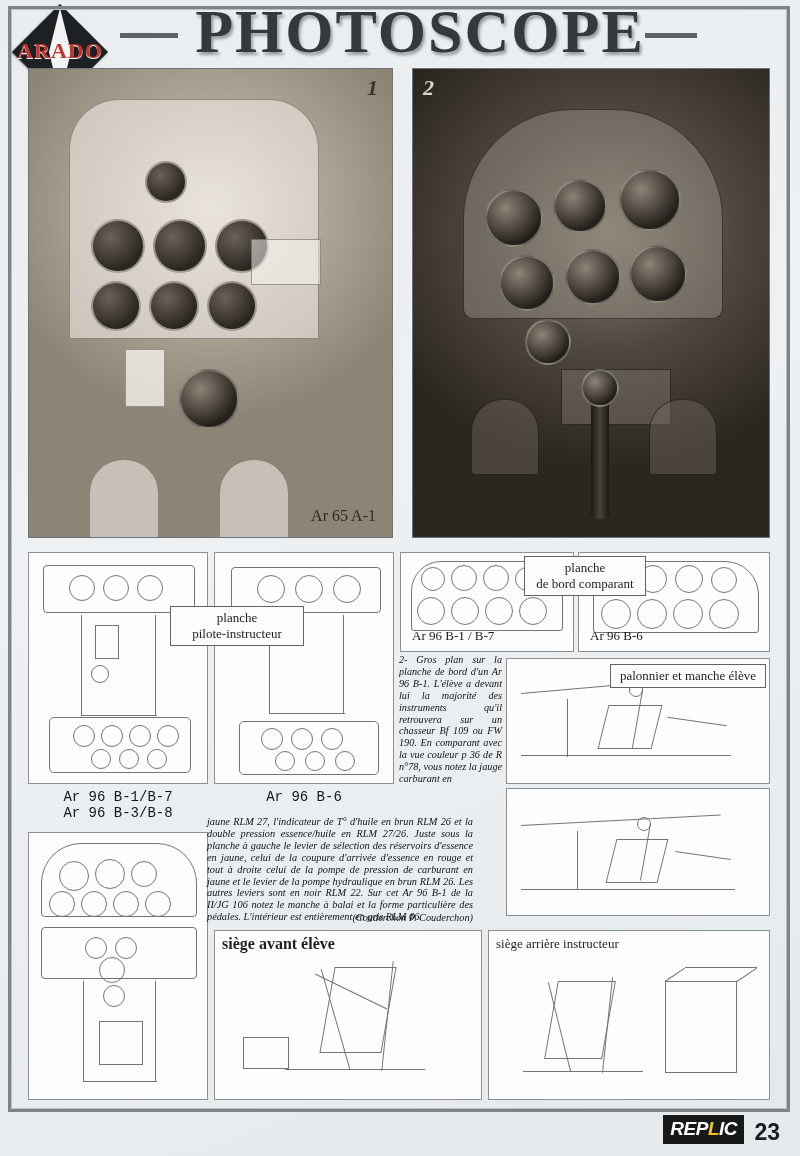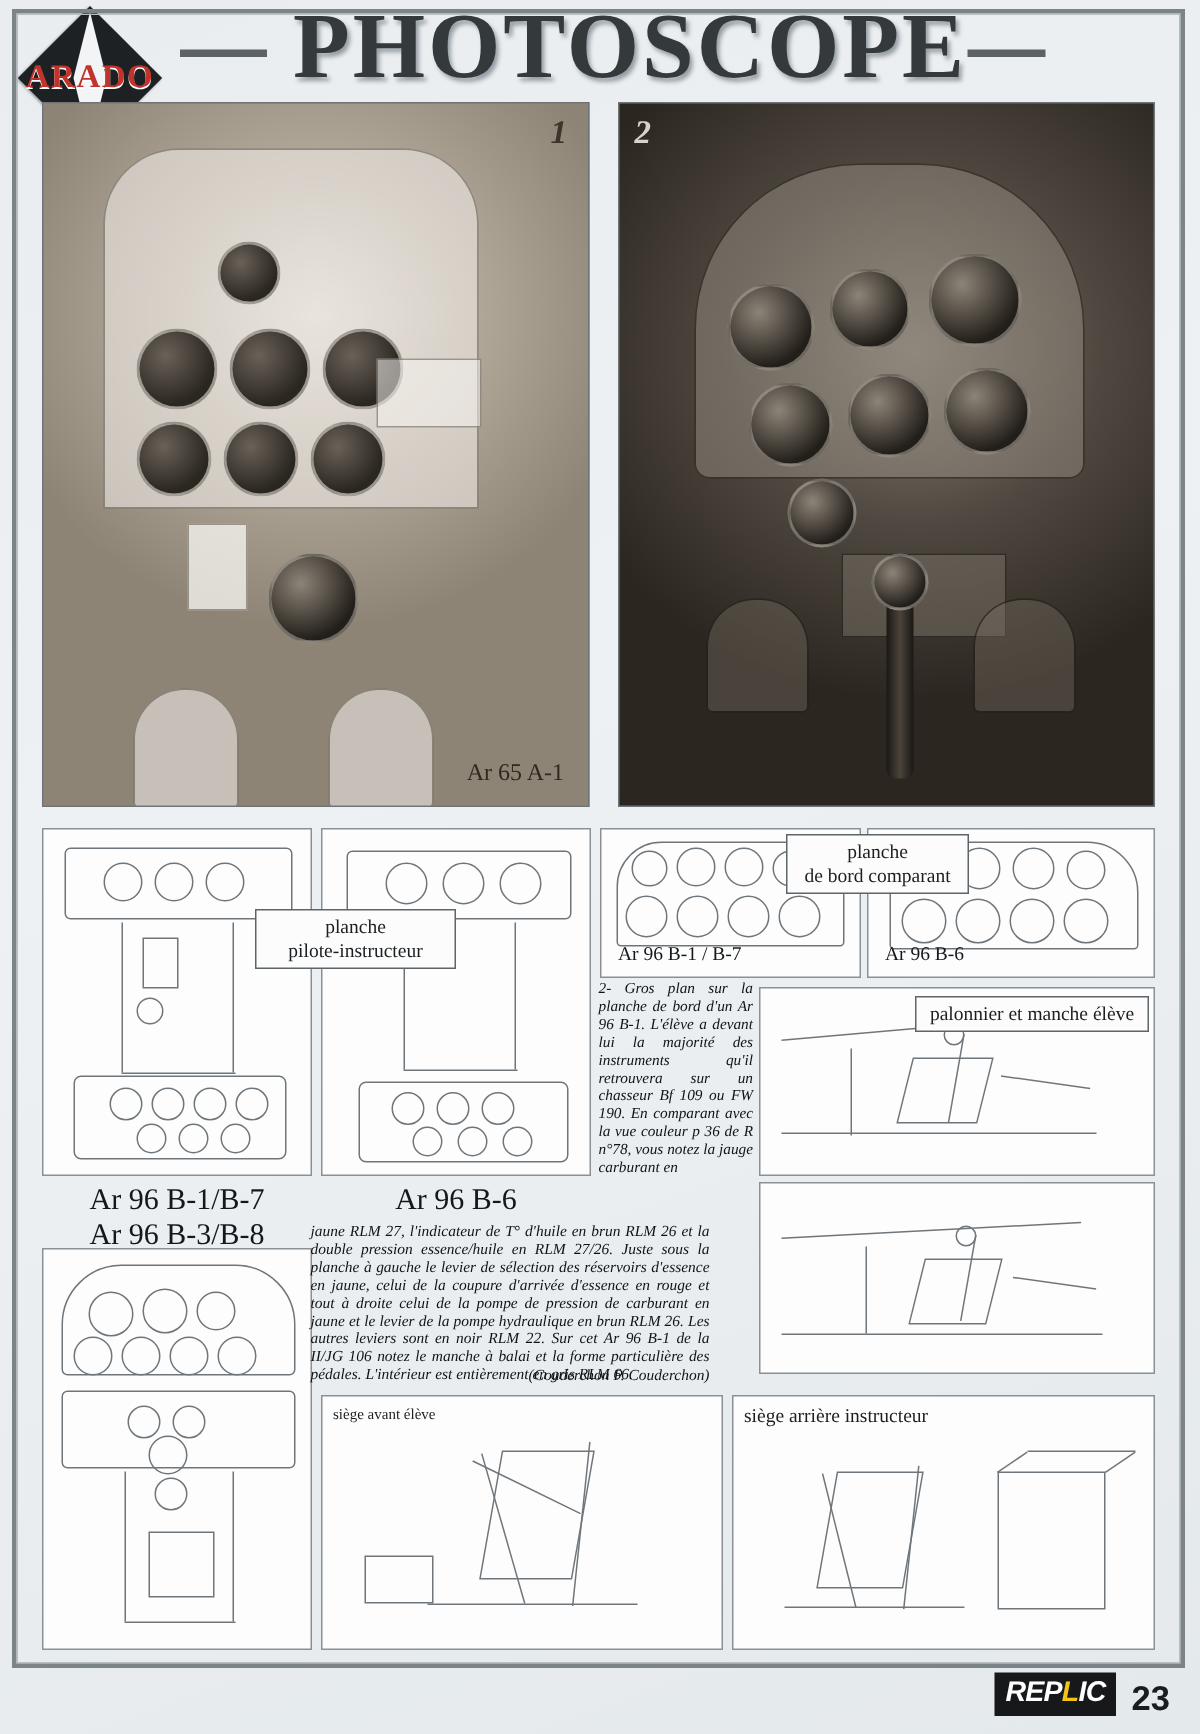--- a/index.html
+++ b/index.html
@@ -159,22 +159,22 @@
     text-align: center;
     padding: 3px 8px;
     line-height: 16px;
     z-index: 6;
   }
   .dlabel.plain {
     border: none; background: transparent; padding: 0;
   }
   .dcaption {
     position: absolute;
-    font-family: Liberation Serif, serif;
-    font-size: 20px;
+    font-family: Liberation Mono, monospace;
+    font-size: 14px;
     color: #15181b;
     text-align: center;
   }
   .corner-label {
     position: absolute;
     font-family: "Liberation Serif", serif;
     font-size: 13px;
     color: #15181b;
     z-index: 6;
   }
@@ -410,21 +410,21 @@
   </div>
 
   <div class="dbox" id="dbox-seat-front" style="left:214px;top:930px;width:268px;height:170px;">
     <div class="ln" style="left:120px;top:36px;width:1.3px;height:104px;transform:rotate(-16deg);"></div>
     <div class="ln" style="left:172px;top:30px;width:1.3px;height:110px;transform:rotate(6deg);"></div>
     <div class="rct" style="left:112px;top:36px;width:62px;height:86px;transform:skewX(-10deg);"></div>
     <div class="ln" style="left:70px;top:138px;width:140px;height:1.3px;"></div>
     <div class="rct" style="left:28px;top:106px;width:46px;height:32px;"></div>
     <div class="ln" style="left:96px;top:60px;width:80px;height:1.3px;transform:rotate(26deg);"></div>
   </div>
-  <div class="dlabel plain" style="left:222px;top:936px;font-size:10px;text-align:left;">siège avant élève</div>
+  <div class="dlabel plain" style="left:222px;top:936px;font-size:16px;text-align:left;font-weight:bold;">siège avant élève</div>
 
   <div class="dbox" id="dbox-seat-rear" style="left:488px;top:930px;width:282px;height:170px;">
     <div class="ln" style="left:70px;top:50px;width:1.3px;height:92px;transform:rotate(-14deg);"></div>
     <div class="ln" style="left:118px;top:46px;width:1.3px;height:96px;transform:rotate(6deg);"></div>
     <div class="rct" style="left:62px;top:50px;width:58px;height:78px;transform:skewX(-10deg);"></div>
     <div class="ln" style="left:34px;top:140px;width:120px;height:1.3px;"></div>
     <div class="rct" style="left:176px;top:50px;width:72px;height:92px;"></div>
     <div class="ln" style="left:176px;top:50px;width:24px;height:1.3px;transform:rotate(-34deg);transform-origin:left center;"></div>
     <div class="ln" style="left:248px;top:50px;width:24px;height:1.3px;transform:rotate(-34deg);transform-origin:left center;"></div>
     <div class="ln" style="left:196px;top:36px;width:72px;height:1.3px;"></div>

